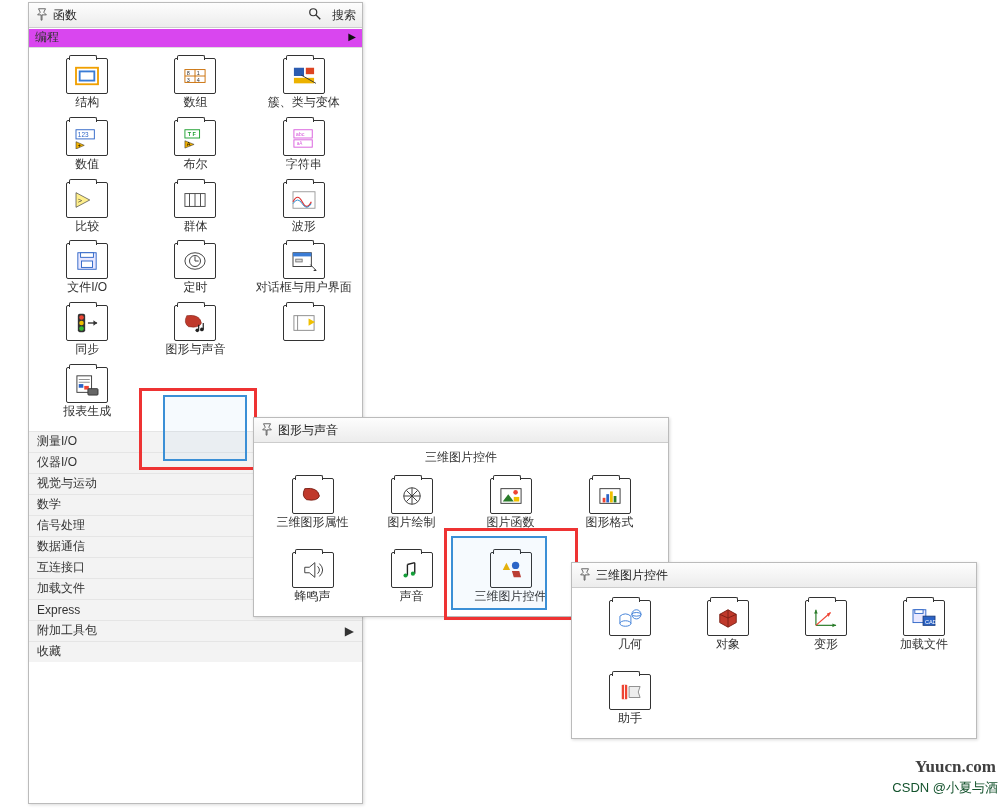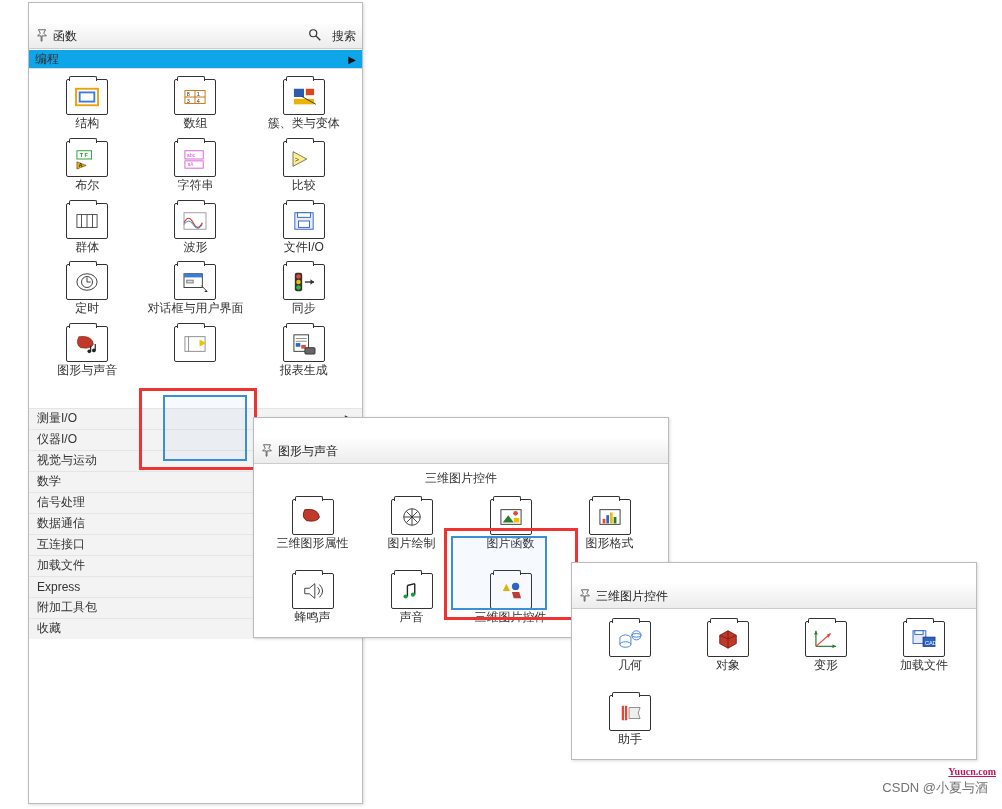--- a/index.html
+++ b/index.html
@@ -20,32 +20,30 @@
   box-shadow: 1px 1px 3px rgba(0,0,0,0.15);
 }
 .panel-header {
   height: 24px;
   background: linear-gradient(#fdfdfd,#ececec);
   border-bottom: 1px solid #ccc;
   display: flex;
   align-items: center;
   padding: 0 6px;
   justify-content: space-between;
-  margin-top: 21px;
 }
 .header-left { display:flex; align-items:center; gap:4px;}
 .header-label { font-size:12px; color:#222;}
 .pin-icon svg, .search-ico svg { width:14px; height:14px; }
 .search-area{ display:flex; align-items:center; gap:10px; color:#333;}
 .category-row {
   height: 18px;
   display:flex;
-  align-items:center;
   padding:0 6px;
-  background:#0ea5e9;
+  background:#d946ef;
   border-bottom:1px solid #ddd;
   border-top:1px solid #fff;
   justify-content:space-between;
   cursor:pointer;
 }
 .cat-right .tri { font-size:10px; color:#111;}
 .grid-area {
   padding: 8px 8px 4px 8px;
 }
 .grid {
@@ -112,30 +110,29 @@
 }
 .grid4 .cell .icon-box{ width:40px; height:34px;}
 .sub-title-row{
   text-align:center;
   padding:6px 0 0 0;
   font-size:12px;
 }
 .watermark1{
   position:absolute;
   right:6px; bottom:32px;
-  color:#be185d;
+  color:#404040;
   font-weight:bold;
-  font-size:10px;
+  font-size:17px;
   font-family: Georgia, serif;
-  text-decoration: underline;
 }
 .watermark2{
   position:absolute;
-  right:14px; bottom:12px;
-  color:#737373;
+  right:4px; bottom:12px;
+  color:#14532d;
   font-size:13px;
   text-align:center;
 }
 </style>
 </head>
 <body>
 
 <div class="panel" style="left:28px; top:2px; width:333px; height:800px;">
   <div class="panel-header">
     <div class="header-left">
@@ -195,20 +192,31 @@
               <rect x="4" y="14" width="22" height="6" fill="#ecb200"></rect>
               <path d="M12 11 L28 20" stroke="#333" stroke-width="1"></path>
             </svg>
           </div>
         <div class="cell-label">簇、类与变体</div>
       </div>
 
       <div class="cell">
         <div class="icon-box">
             <svg class="ic" viewBox="0 0 30 24">
+              <rect x="3" y="3" width="20" height="10" fill="#fff" stroke="#2b63c6"></rect>
+              <text x="5" y="11" font-size="7" fill="#2b63c6">123</text>
+              <polygon points="3,16 12,20 3,24" fill="#f0b000" stroke="#333" stroke-width="0.6"></polygon>
+              <text x="5" y="22" font-size="6">+</text>
+            </svg>
+          </div>
+        <div class="cell-label">数值</div>
+      </div>
+      <div class="cell">
+        <div class="icon-box">
+            <svg class="ic" viewBox="0 0 30 24">
               <rect x="4" y="3" width="16" height="9" fill="#fff" stroke="#1a9e2c"></rect>
               <text x="7" y="10" font-size="6" fill="#1a9e2c" font-weight="bold">T F</text>
               <polygon points="4,15 14,19 4,23" fill="#f0b000" stroke="#333" stroke-width="0.6"></polygon>
               <text x="6" y="21" font-size="6">A</text>
             </svg>
           </div>
         <div class="cell-label">布尔</div>
       </div>
       <div class="cell">
         <div class="icon-box">
@@ -332,21 +340,21 @@
               <rect x="6" y="11" width="5" height="4" fill="#2b63c6"></rect>
               <rect x="12" y="13" width="5" height="4" fill="#e43"></rect>
               <rect x="16" y="16" width="11" height="7" fill="#666" stroke="#333" rx="1"></rect>
             </svg>
           </div>
         <div class="cell-label">报表生成</div>
       </div>
     </div>
   </div>
 
-  <div class="list-rows" style="margin-top:24px;">
+  <div class="list-rows" style="margin-top:6px;">
     <div class="list-row">
         <span>测量I/O</span>
         <span class="tri">▶</span>
       </div>
     <div class="list-row">
         <span>仪器I/O</span>
         <span class="tri">▶</span>
       </div>
     <div class="list-row">
         <span>视觉与运动</span>

